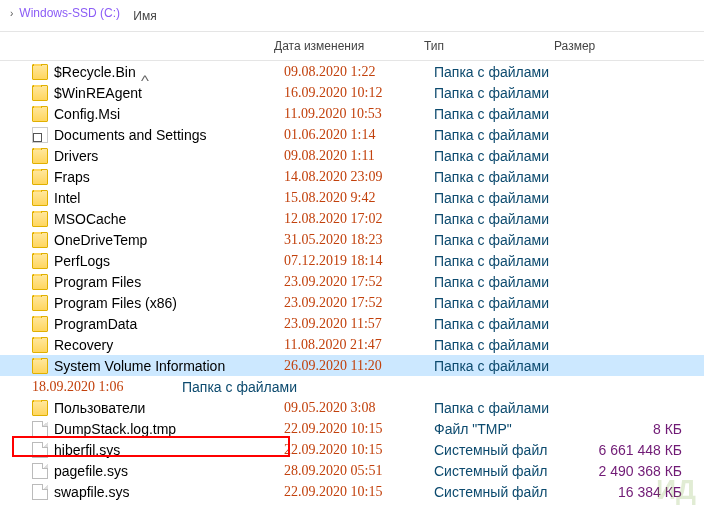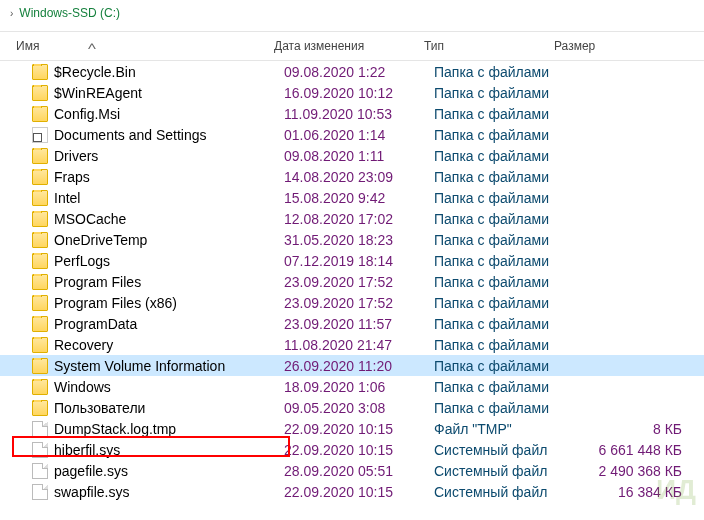--- a/index.html
+++ b/index.html
@@ -16,32 +16,32 @@
       display: flex;
       align-items: center;
       padding: 6px 8px 10px 4px;
       border-bottom: 1px solid transparent;
     }
     .breadcrumb .chev {
       color: #555;
       padding: 0 6px;
       font-size: 10px;
     }
-    .breadcrumb .title { font-size: 12px; color: #15803d; }
+    .breadcrumb .title { font-size: 12px; color: #8b5cf6; }
     .columns {
       display: flex;
       font-size: 12px;
       color: #444;
       height: 30px;
       align-items: center;
       border-top: 1px solid #e5e5e5;
       border-bottom: 1px solid #e5e5e5;
       padding-left: 16px;
     }
-    .col-name { width: 258px; display: flex; align-items: center; gap: 50px; }
+    .col-name { width: 258px; display: flex; align-items: center; gap: 50px; flex-direction: column; }
     .sort-caret { font-size: 10px; color: #666; transform: scaleX(1.6); display:inline-block;}
     .col-date { width: 150px; }
     .col-type { width: 130px; }
     .col-size { flex: 1; padding-right: 13px; }
     .list { }
     .row {
       display: flex;
       align-items: center;
       height: 21px;
       padding-left: 32px;
@@ -51,21 +51,21 @@
     .row.selected {
       background: #cce8ff;
     }
     .row .icon {
       width: 16px;
       height: 16px;
       margin-right: 6px;
       flex-shrink: 0;
     }
     .row .c-name { width: 252px; display:flex; align-items:center; overflow:hidden; white-space:nowrap; }
-    .row .c-date { width: 150px; color: #701a75; }
+    .row .c-date { width: 150px; color: #c2410c; font-family: Liberation Serif, serif; }
     .row .c-type { width: 130px; color: #0c4a6e; }
     .row .c-size { flex: 1; text-align: right; padding-right: 22px; color: #701a75; }
     
     .folder-icon {
       background: linear-gradient(#ffe79e 0%, #ffd65e 100%);
       border: 1px solid #e0b000;
       border-radius: 1px;
       position: relative;
     }
     .folder-icon::before {
@@ -274,24 +274,20 @@
     <div class="row selected">
       <div class="c-name">
         <span class="icon folder-icon"></span>
         <span>System Volume Information</span>
       </div>
       <div class="c-date">26.09.2020 11:20</div>
       <div class="c-type">Папка с файлами</div>
       <div class="c-size"></div>
     </div>
     <div class="row">
-      <div class="c-name">
-        <span class="icon folder-icon"></span>
-        <span>Windows</span>
-      </div>
       <div class="c-date">18.09.2020 1:06</div>
       <div class="c-type">Папка с файлами</div>
       <div class="c-size"></div>
     </div>
     <div class="row">
       <div class="c-name">
         <span class="icon folder-icon"></span>
         <span>Пользователи</span>
       </div>
       <div class="c-date">09.05.2020 3:08</div>

